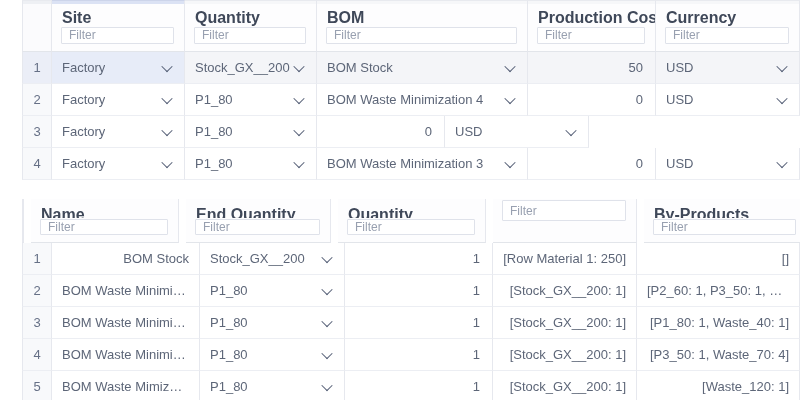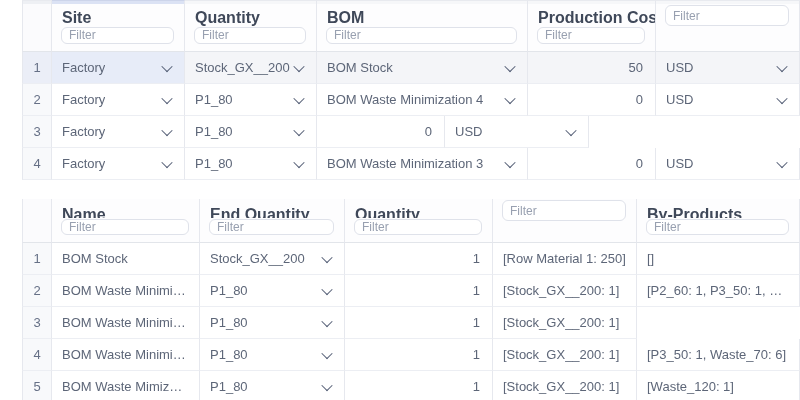--- a/index.html
+++ b/index.html
@@ -10,43 +10,43 @@
   .row,.hdr-row,.sliver{display:flex;}
 
   
   .t0{width:30px;} .t1{width:133px;} .t2{width:132px;} .t3{width:211px;} .t4{width:128px;} .t5{width:144px;}
   
   .b0{width:30px;} .b1{width:148px;} .b2{width:145px;} .b3{width:148px;} .b4{width:144px;} .b5{width:163px;}
 
   .cell{box-sizing:border-box;height:32px;display:flex;align-items:center;
         padding:0 10px;font-size:13px;color:#5d6678;
         border-right:1px solid #e6e8ee;border-bottom:1px solid #eceef3;
-        background:#fff;white-space:nowrap;overflow:hidden;text-overflow:ellipsis;}
+        background:#fff;white-space:nowrap;overflow:hidden;text-overflow:ellipsis;justify-content:flex-end;}
   .cell.first{border-left:1px solid #e6e8ee;}
   .rownum{justify-content:center;background:#f8f9fb;color:#667086;padding:0 4px;}
   .numcell{justify-content:flex-end;padding-right:12px;}
   .txt{overflow:hidden;text-overflow:ellipsis;white-space:nowrap;}
 
   
   .sel .cell{background:#f4f5f8;}
   .sel .rownum{background:#ebeef7;}
   .sel .site-cell{background:#e7ecf8;}
 
   
   .hcell{box-sizing:border-box;display:flex;flex-direction:column;
          border-right:1px solid #e6e8ee;border-bottom:1px solid #e2e5ea;background:#fdfdfe;}
   .hcell.first{border-left:1px solid #e6e8ee;background:#fbfbfd;}
   .hlabel{font-size:16px;font-weight:700;color:#3f4859;padding:5px 10px 2px 10px;
           white-space:nowrap;overflow:hidden;}
   .hfilter{box-sizing:border-box;height:21px;margin:1px 10px 7px 9px;border:1px solid #dfe2ea;
-           border-radius:6px;padding:0 7px;font-size:12px;color:#6a7386;background:#fff;outline:none;
+           border-radius:1px;padding:0 7px;font-size:12px;color:#6a7386;background:#fff;outline:none;
            font-family:"Liberation Sans","DejaVu Sans",sans-serif;min-width:0;}
   .hfilter::placeholder{color:#98a0b0;opacity:1;}
   .top-h{height:48px;}
-  .bot-h{height:44px;}
+  .bot-h{height:44px;gap:7px;}
   .bot-h .hlabel{padding-top:7px;}
 
   
   .sliver{height:4px;}
   .sl{box-sizing:border-box;border-right:1px solid #e6e8ee;background:#f6f7f9;border-top:1px solid #e8eaef;}
   .sl.first{border-left:1px solid #e6e8ee;background:#eef0f4;}
   .sl.hl{background:#dbe2f4;border-top:1px solid #ccd4ea;}
 
   .chev{display:inline-block;flex:none;width:7px;height:7px;margin-left:auto;margin-right:3px;
         border-right:1.5px solid #535d74;border-bottom:1.5px solid #535d74;
@@ -82,20 +82,21 @@
       </div>
       <div class="hcell t3">
         <div class="hlabel">BOM</div>
         <input class="hfilter" type="text" placeholder="Filter" style="">
       </div>
       <div class="hcell t4">
         <div class="hlabel">Production Cost</div>
         <input class="hfilter" type="text" placeholder="Filter" style="">
       </div>
       <div class="hcell t5">
+        <div class="hlabel">Currency</div>
         <input class="hfilter" type="text" placeholder="Filter" style="">
       </div>
     </div>
 
     <div class="row sel">
       <div class="cell first rownum t0">1</div>
       <div class="cell site-cell t1">
           <span class="txt">Factory</span>
           <span class="chev"></span>
         </div>
@@ -243,37 +244,40 @@
           <span class="txt">BOM Waste Minimizati...</span>
         </div>
       <div class="cell b2">
           <span class="txt">P1_80</span>
           <span class="chev"></span>
         </div>
       <div class="cell numcell b3">1</div>
       <div class="cell b4">
           <span class="txt">[Stock_GX__200: 1]</span>
         </div>
+      <div class="cell b5">
+          <span class="txt">[P1_80: 1, Waste_40: 1]</span>
+        </div>
     </div>
 
     <div class="row">
       <div class="cell first rownum b0">4</div>
       <div class="cell b1">
           <span class="txt">BOM Waste Minimizati...</span>
         </div>
       <div class="cell b2">
           <span class="txt">P1_80</span>
           <span class="chev"></span>
         </div>
       <div class="cell numcell b3">1</div>
       <div class="cell b4">
           <span class="txt">[Stock_GX__200: 1]</span>
         </div>
       <div class="cell b5">
-          <span class="txt">[P3_50: 1, Waste_70: 6]</span>
+          <span class="txt">[P3_50: 1, Waste_70: 4]</span>
         </div>
     </div>
 
     <div class="row">
       <div class="cell first rownum b0">5</div>
       <div class="cell b1">
           <span class="txt">BOM Waste Mimization...</span>
         </div>
       <div class="cell b2">
           <span class="txt">P1_80</span>

